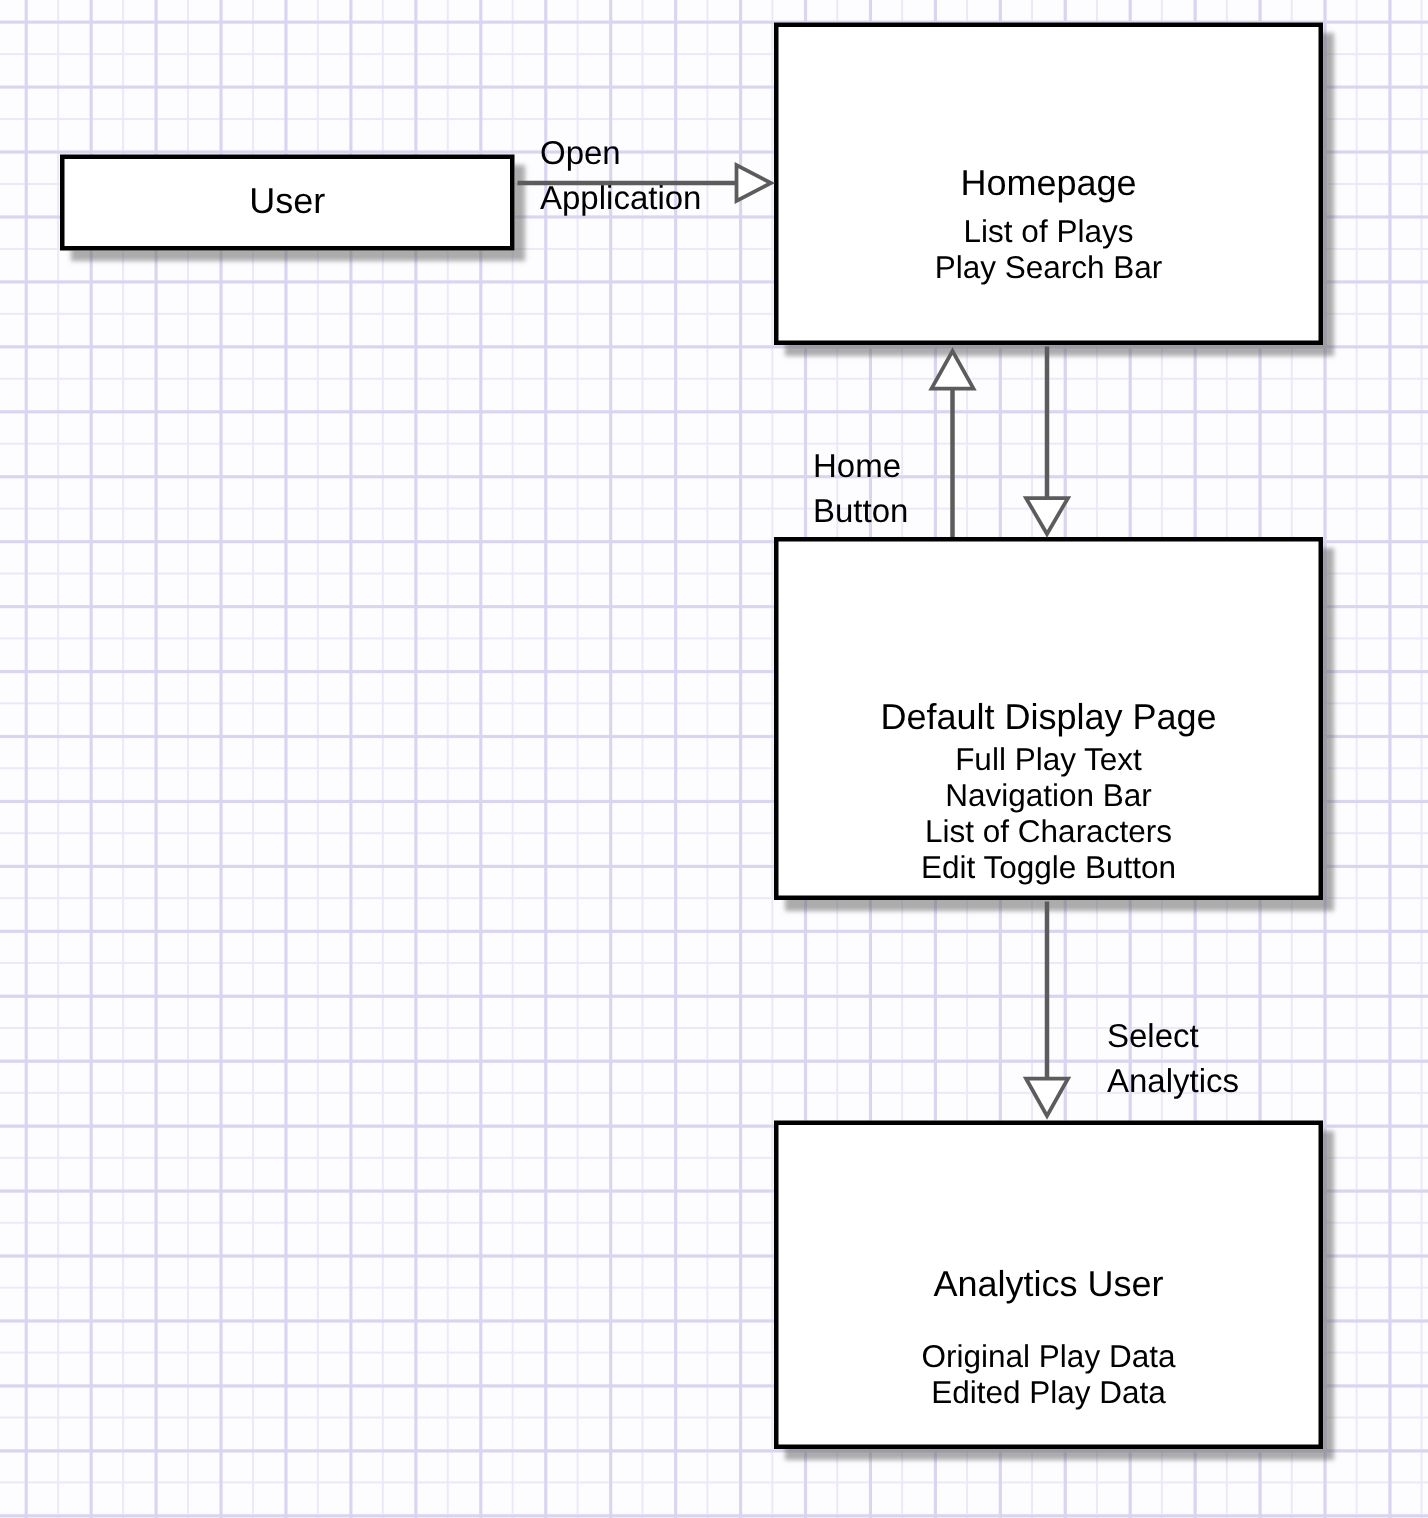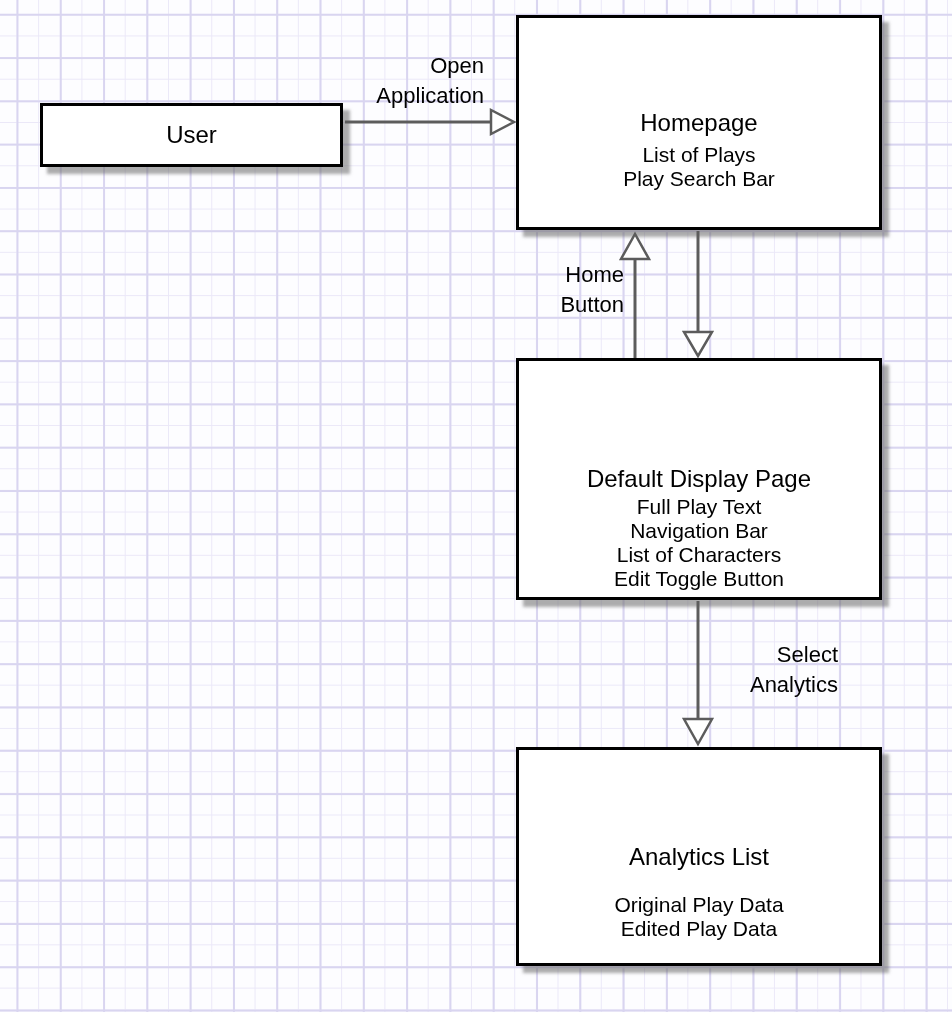--- a/index.html
+++ b/index.html
@@ -47,24 +47,25 @@
   .node-lines {
     font-size: 21px;
     line-height: 24px;
   }
   .node-lines span { display: block; white-space: nowrap; }
   .node-homepage .node-lines { margin-top: 6px; }
   .node-default-display .node-lines { margin-top: 2px; }
   .node-analytics .node-lines { margin-top: 22px; }
   .edge-label {
     position: absolute;
-    text-align: right;
+    text-align: left;
     font-size: 22px;
     line-height: 30px;
     color: #000000;
+    margin-top: 36px;
   }
   .connectors {
     position: absolute;
     left: 0;
     top: 0;
     width: 952px;
     height: 1012px;
     pointer-events: none;
     z-index: 10;
   }
@@ -99,21 +100,21 @@
       <div class="node-title">Homepage</div>
       <div class="node-lines">
         <span>List of Plays</span>
         <span>Play Search Bar</span>
       </div>
     </div>
   </div>
 
   <div class="node node-analytics" style="left:516px; top:747px; width:366px; height:219px;">
     <div class="node-text">
-      <div class="node-title">Analytics List</div>
+      <div class="node-title">Analytics User</div>
       <div class="node-lines">
         <span>Original Play Data</span>
         <span>Edited Play Data</span>
       </div>
     </div>
   </div>
 
   <div class="edge-label" style="left:360px; top:51px; width:124px;">Open Application</div>
   <div class="edge-label" style="left:542px; top:260px; width:82px;">Home Button</div>
   <div class="edge-label" style="left:738px; top:640px; width:100px;">Select Analytics</div>

